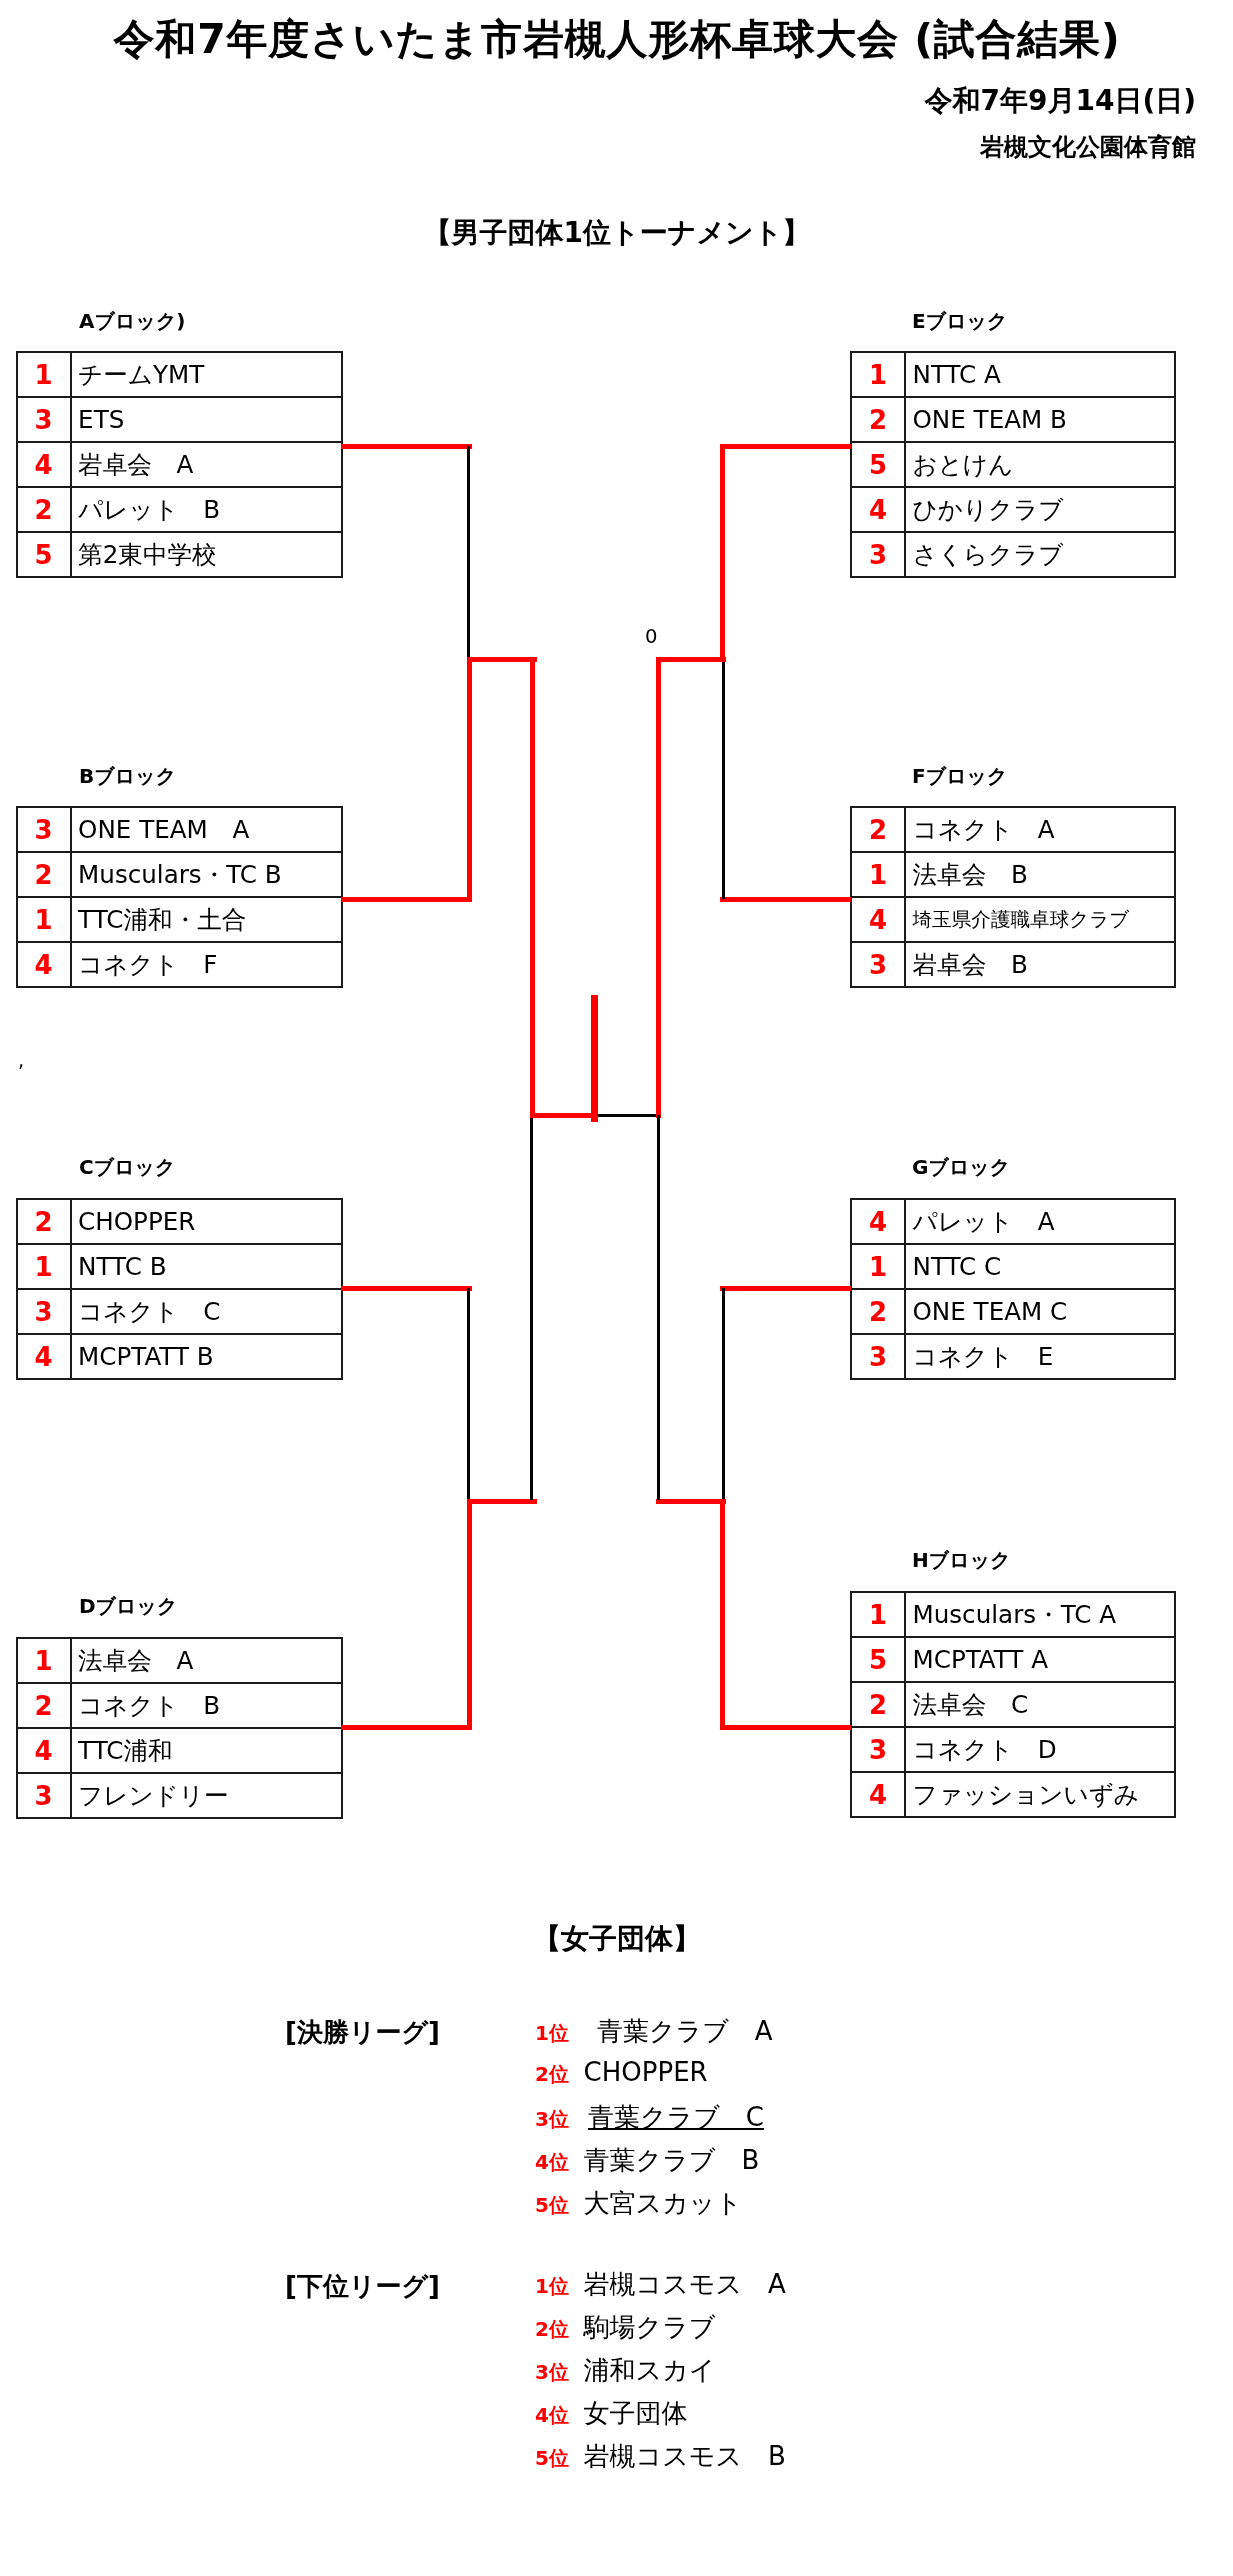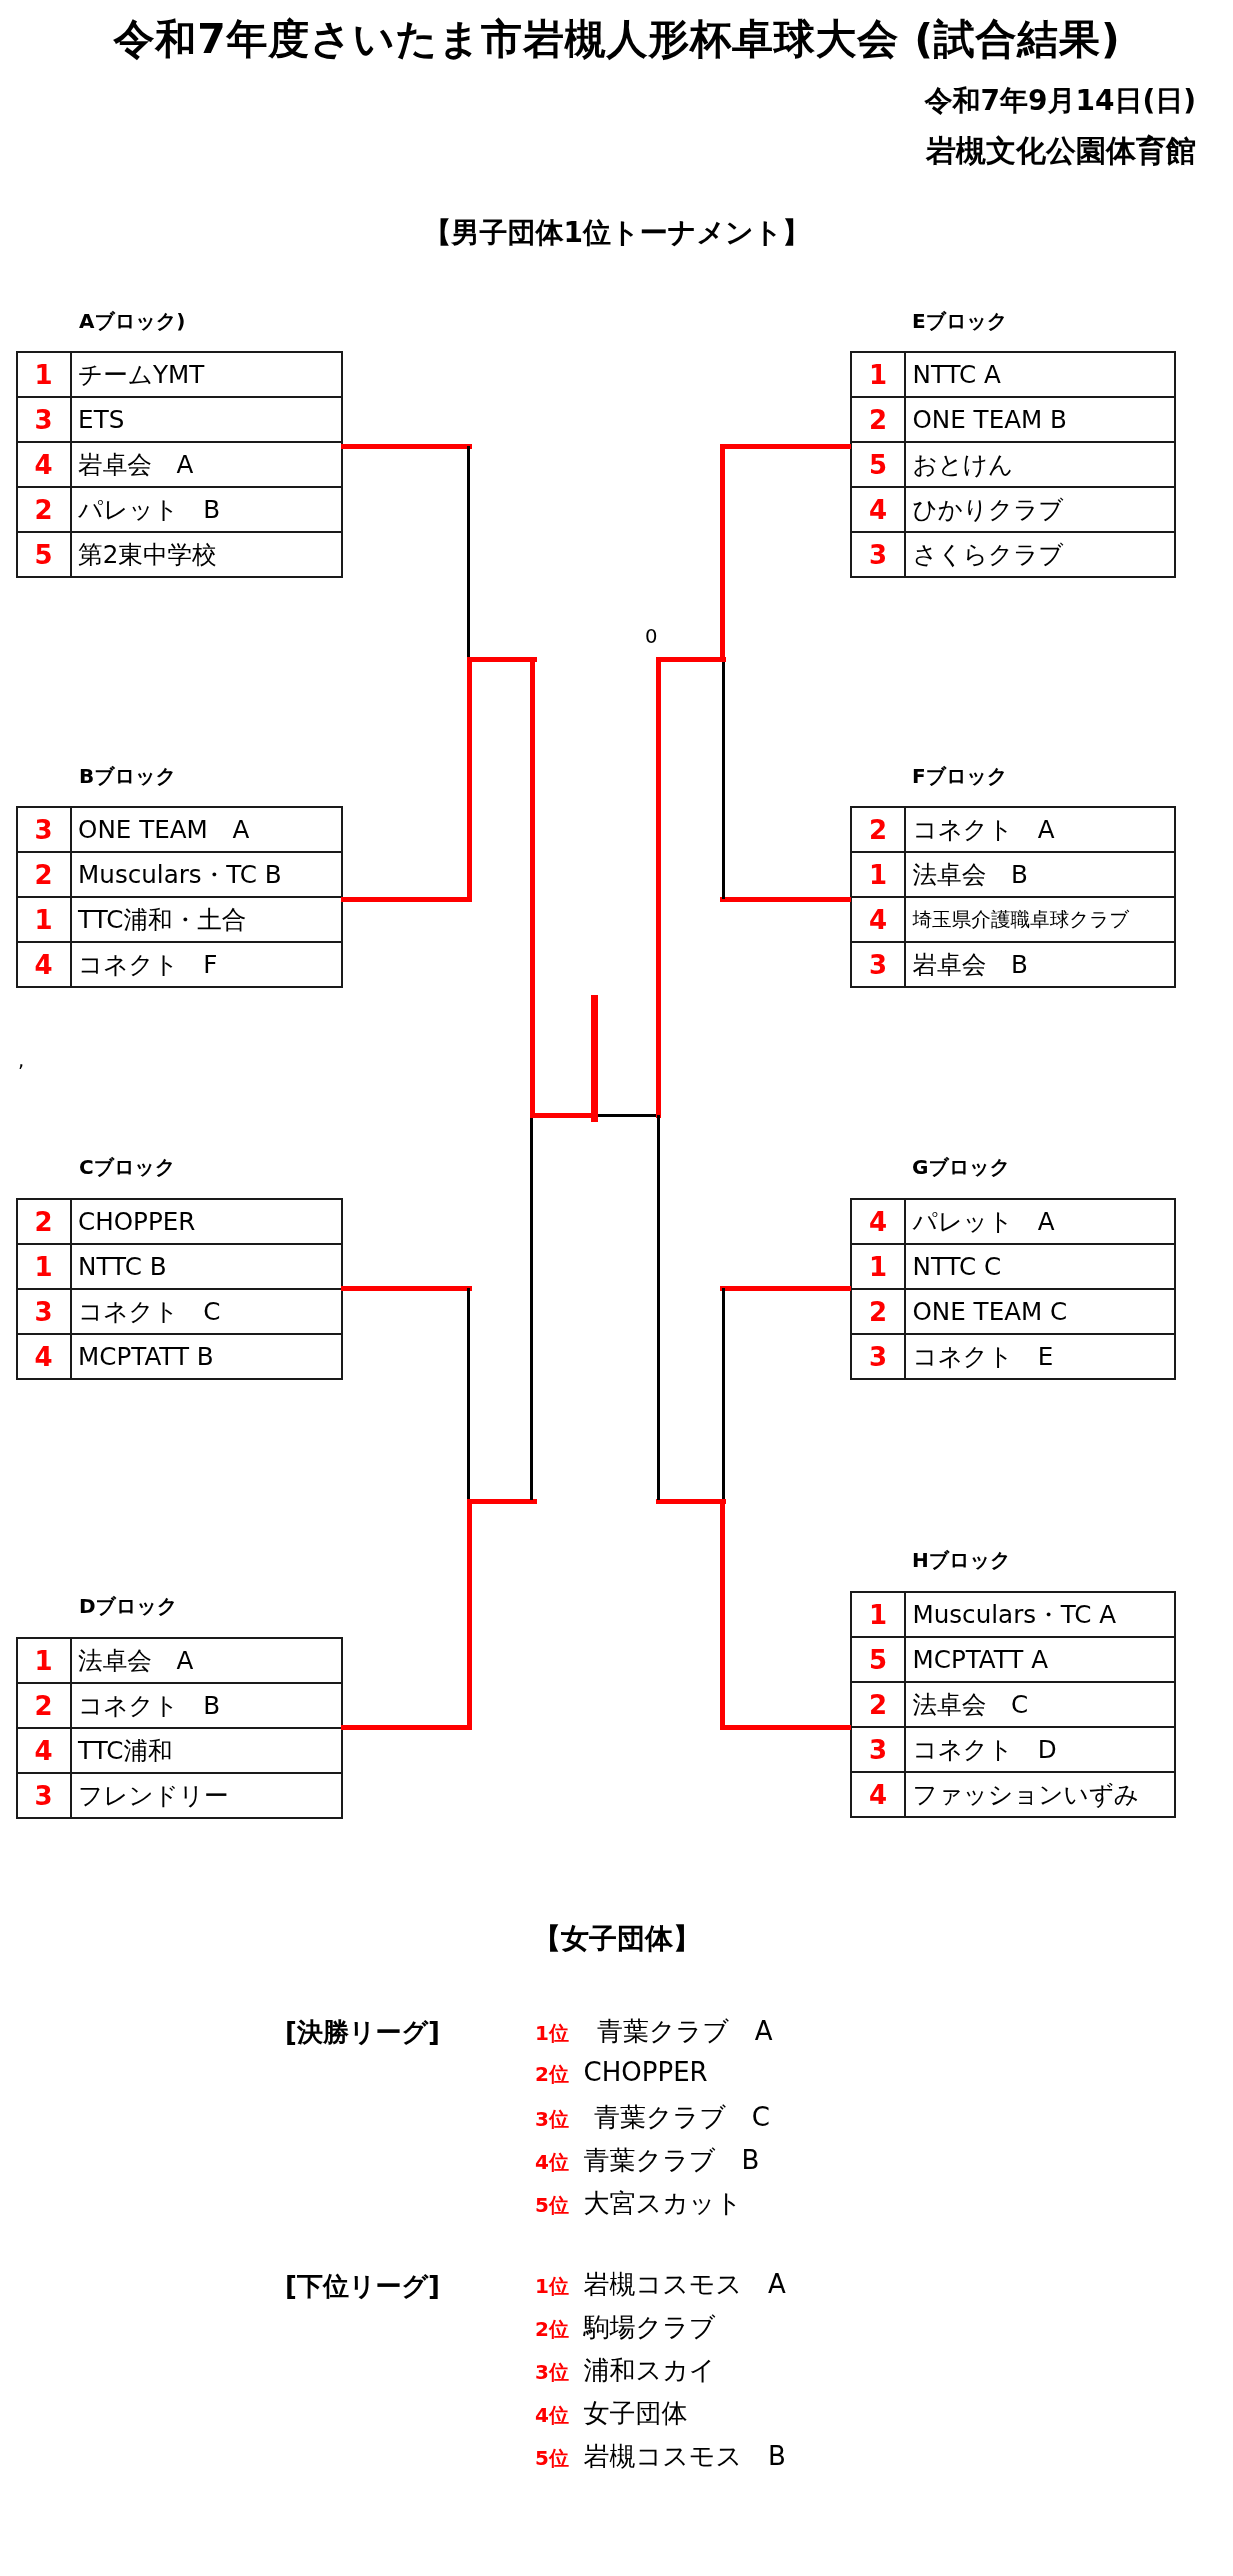--- a/index.html
+++ b/index.html
@@ -1,21 +1,21 @@
 <!DOCTYPE html>
 <html style="font-size:13px"><head>
 <meta charset="utf-8">
 <style>
   html, body { margin:0; padding:0; background:#ffffff; }
   body { width:1234px; height:2576px; position:relative; overflow:hidden;
          font-family:"DejaVu Sans", "Liberation Sans", sans-serif; color:#000; }
   .abs { position:absolute; }
   .title { left:0; width:1234px; top:11.5px; text-align:center; font-size:41px; font-weight:bold; letter-spacing:0.8px; }
   .date { right:38px; top:82px; font-size:28px; font-weight:bold; text-align:left; }
-  .venue { right:38px; top:131px; font-size:30px; font-weight:bold; }
+  .venue { right:38px; top:131px; font-size:24px; font-weight:bold; }
   .section-title { left:0; width:1234px; text-align:center; font-size:28px; font-weight:bold; }
   .block-label { font-size:20px; font-weight:bold; }
   table.blk { position:absolute; border-collapse:collapse; table-layout:fixed; }
   table.blk td { border:2.5px solid #1a1a1a; height:43px; padding:0; font-size:24.6px; white-space:nowrap; overflow:hidden; }
   table.blk td.num { width:52px; text-align:center; color:#ff0000; font-weight:bold; font-size:26px; }
   table.blk td.name { padding-left:6.5px; }
   table.blk td.name.small { font-size:19.6px; }
   .ln { position:absolute; }
   .red-h { height:4.9px; background:#ff0000; }
   .red-v { width:4.9px; background:#ff0000; }
@@ -270,21 +270,21 @@
 </div>
 
 <div class="abs zero" style="left:645px;top:625px;">0</div>
 
 <div class="abs section-title" style="top:1920px;">【女子団体】</div>
 
 <div class="abs league-label" style="left:285px;top:2015px;">[決勝リーグ]</div>
 <div class="abs" style="left:535px;top:2014px;">
   <div style="height:43px;"><span class="rank">1位</span><span class="team" style="margin-left:28px;text-align:center;">青葉クラブ　A</span></div>
   <div style="height:43px;"><span class="rank">2位</span><span class="team" style="margin-left:14.7px;">CHOPPER</span></div>
-  <div style="height:43px;"><span class="rank">3位</span><span class="team" style="margin-left:25px;">青葉クラブ　C</span></div>
+  <div style="height:43px;"><span class="rank">3位</span><span class="team" style="margin-left:19px;text-decoration:underline;">青葉クラブ　C</span></div>
   <div style="height:43px;"><span class="rank">4位</span><span class="team" style="margin-left:14.7px;">青葉クラブ　B</span></div>
   <div style="height:43px;"><span class="rank">5位</span><span class="team" style="margin-left:14.7px;">大宮スカット</span></div>
 </div>
 
 <div class="abs league-label" style="left:285px;top:2269px;">[下位リーグ]</div>
 <div class="abs" style="left:535px;top:2267px;">
   <div style="height:43px;"><span class="rank">1位</span><span class="team" style="margin-left:14.7px;">岩槻コスモス　A</span></div>
   <div style="height:43px;"><span class="rank">2位</span><span class="team" style="margin-left:14.7px;">駒場クラブ</span></div>
   <div style="height:43px;"><span class="rank">3位</span><span class="team" style="margin-left:14.7px;">浦和スカイ</span></div>
   <div style="height:43px;"><span class="rank">4位</span><span class="team" style="margin-left:14.7px;">女子団体</span></div>

